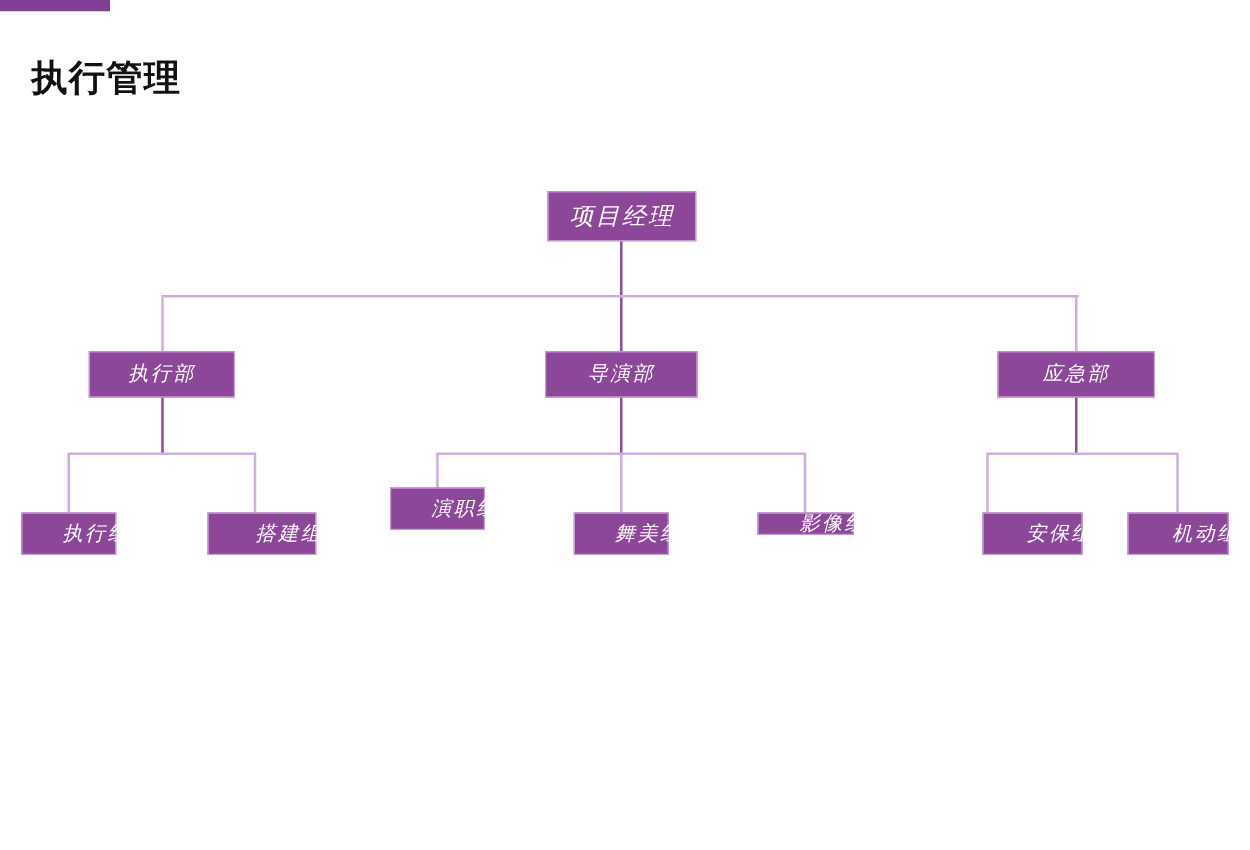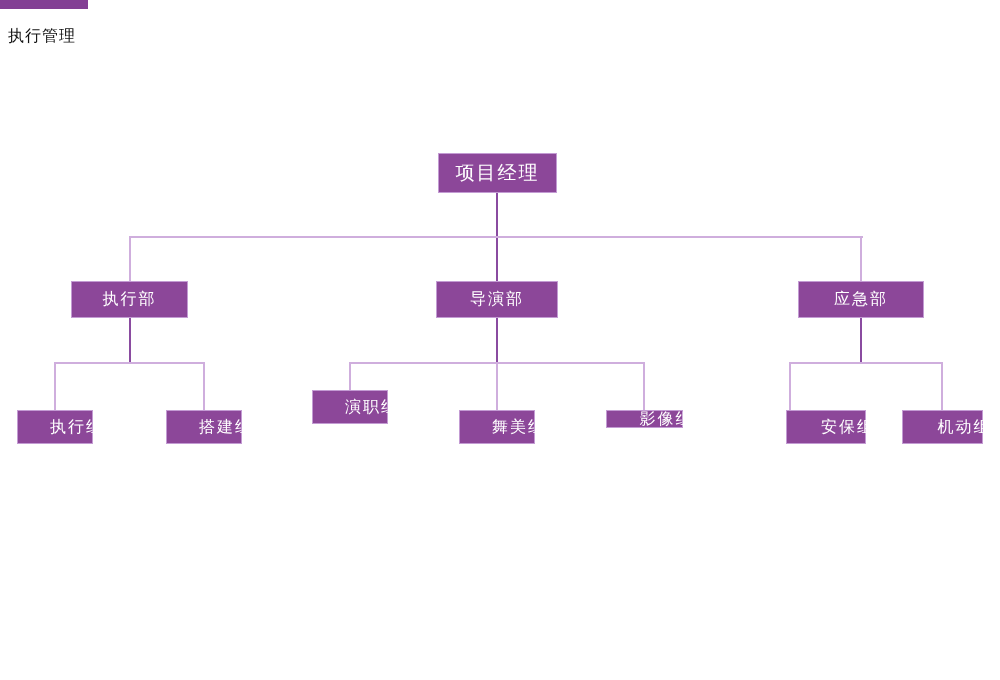--- a/index.html
+++ b/index.html
@@ -10,25 +10,25 @@
     overflow:hidden;
     font-family:"Liberation Sans","DejaVu Sans",sans-serif;
   }
   .accent-bar{
     position:absolute;left:0;top:0;
     width:88px;height:9px;
     background:var(--accent-bar,#833f94);
   }
   .title{
     position:absolute;left:8px;top:26px;
-    margin:0;
-    font-size:16px;font-weight:400;color:#111;
+    margin:17px;
+    font-size:29px;font-weight:700;color:#111;
     letter-spacing:1px;
   }
-  .chart{position:absolute;left:0;top:0;width:1000px;height:680px;}
+  .chart{position:absolute;left:0;top:0;width:1000px;height:680px;font-style:italic;}
   .line{position:absolute;}
   .line.dark{background:var(--line-dark,#8a4ba0);}
   .line.light{background:var(--line-light,#cfaedd);}
   .node{
     position:absolute;
     box-sizing:border-box;
     background:var(--box-fill,#8c4799);
     border:1px solid var(--box-border,#c39bd3);
     color:#ffffff;
     display:flex;align-items:center;justify-content:center;
@@ -81,21 +81,21 @@
     <div class="node lv2" style="left:436px;top:281px;width:122px;height:37px">
       <span>导演部</span>
     </div>
     <div class="node lv2" style="left:798px;top:281px;width:126px;height:37px">
       <span>应急部</span>
     </div>
 
     <div class="node lv3" style="left:17px;top:410px;width:76px;height:34px">
       <span>执行组</span>
     </div>
-    <div class="node lv3" style="left:166px;top:410px;width:76px;height:34px">
+    <div class="node lv3" style="left:166px;top:410px;width:87px;height:34px">
       <span>搭建组</span>
     </div>
     <div class="node lv3" style="left:312px;top:390px;width:76px;height:34px">
       <span>演职组</span>
     </div>
     <div class="node lv3" style="left:459px;top:410px;width:76px;height:34px">
       <span>舞美组</span>
     </div>
     <div class="node lv3" style="left:606px;top:410px;width:77px;height:18px">
       <span>影像组</span>

